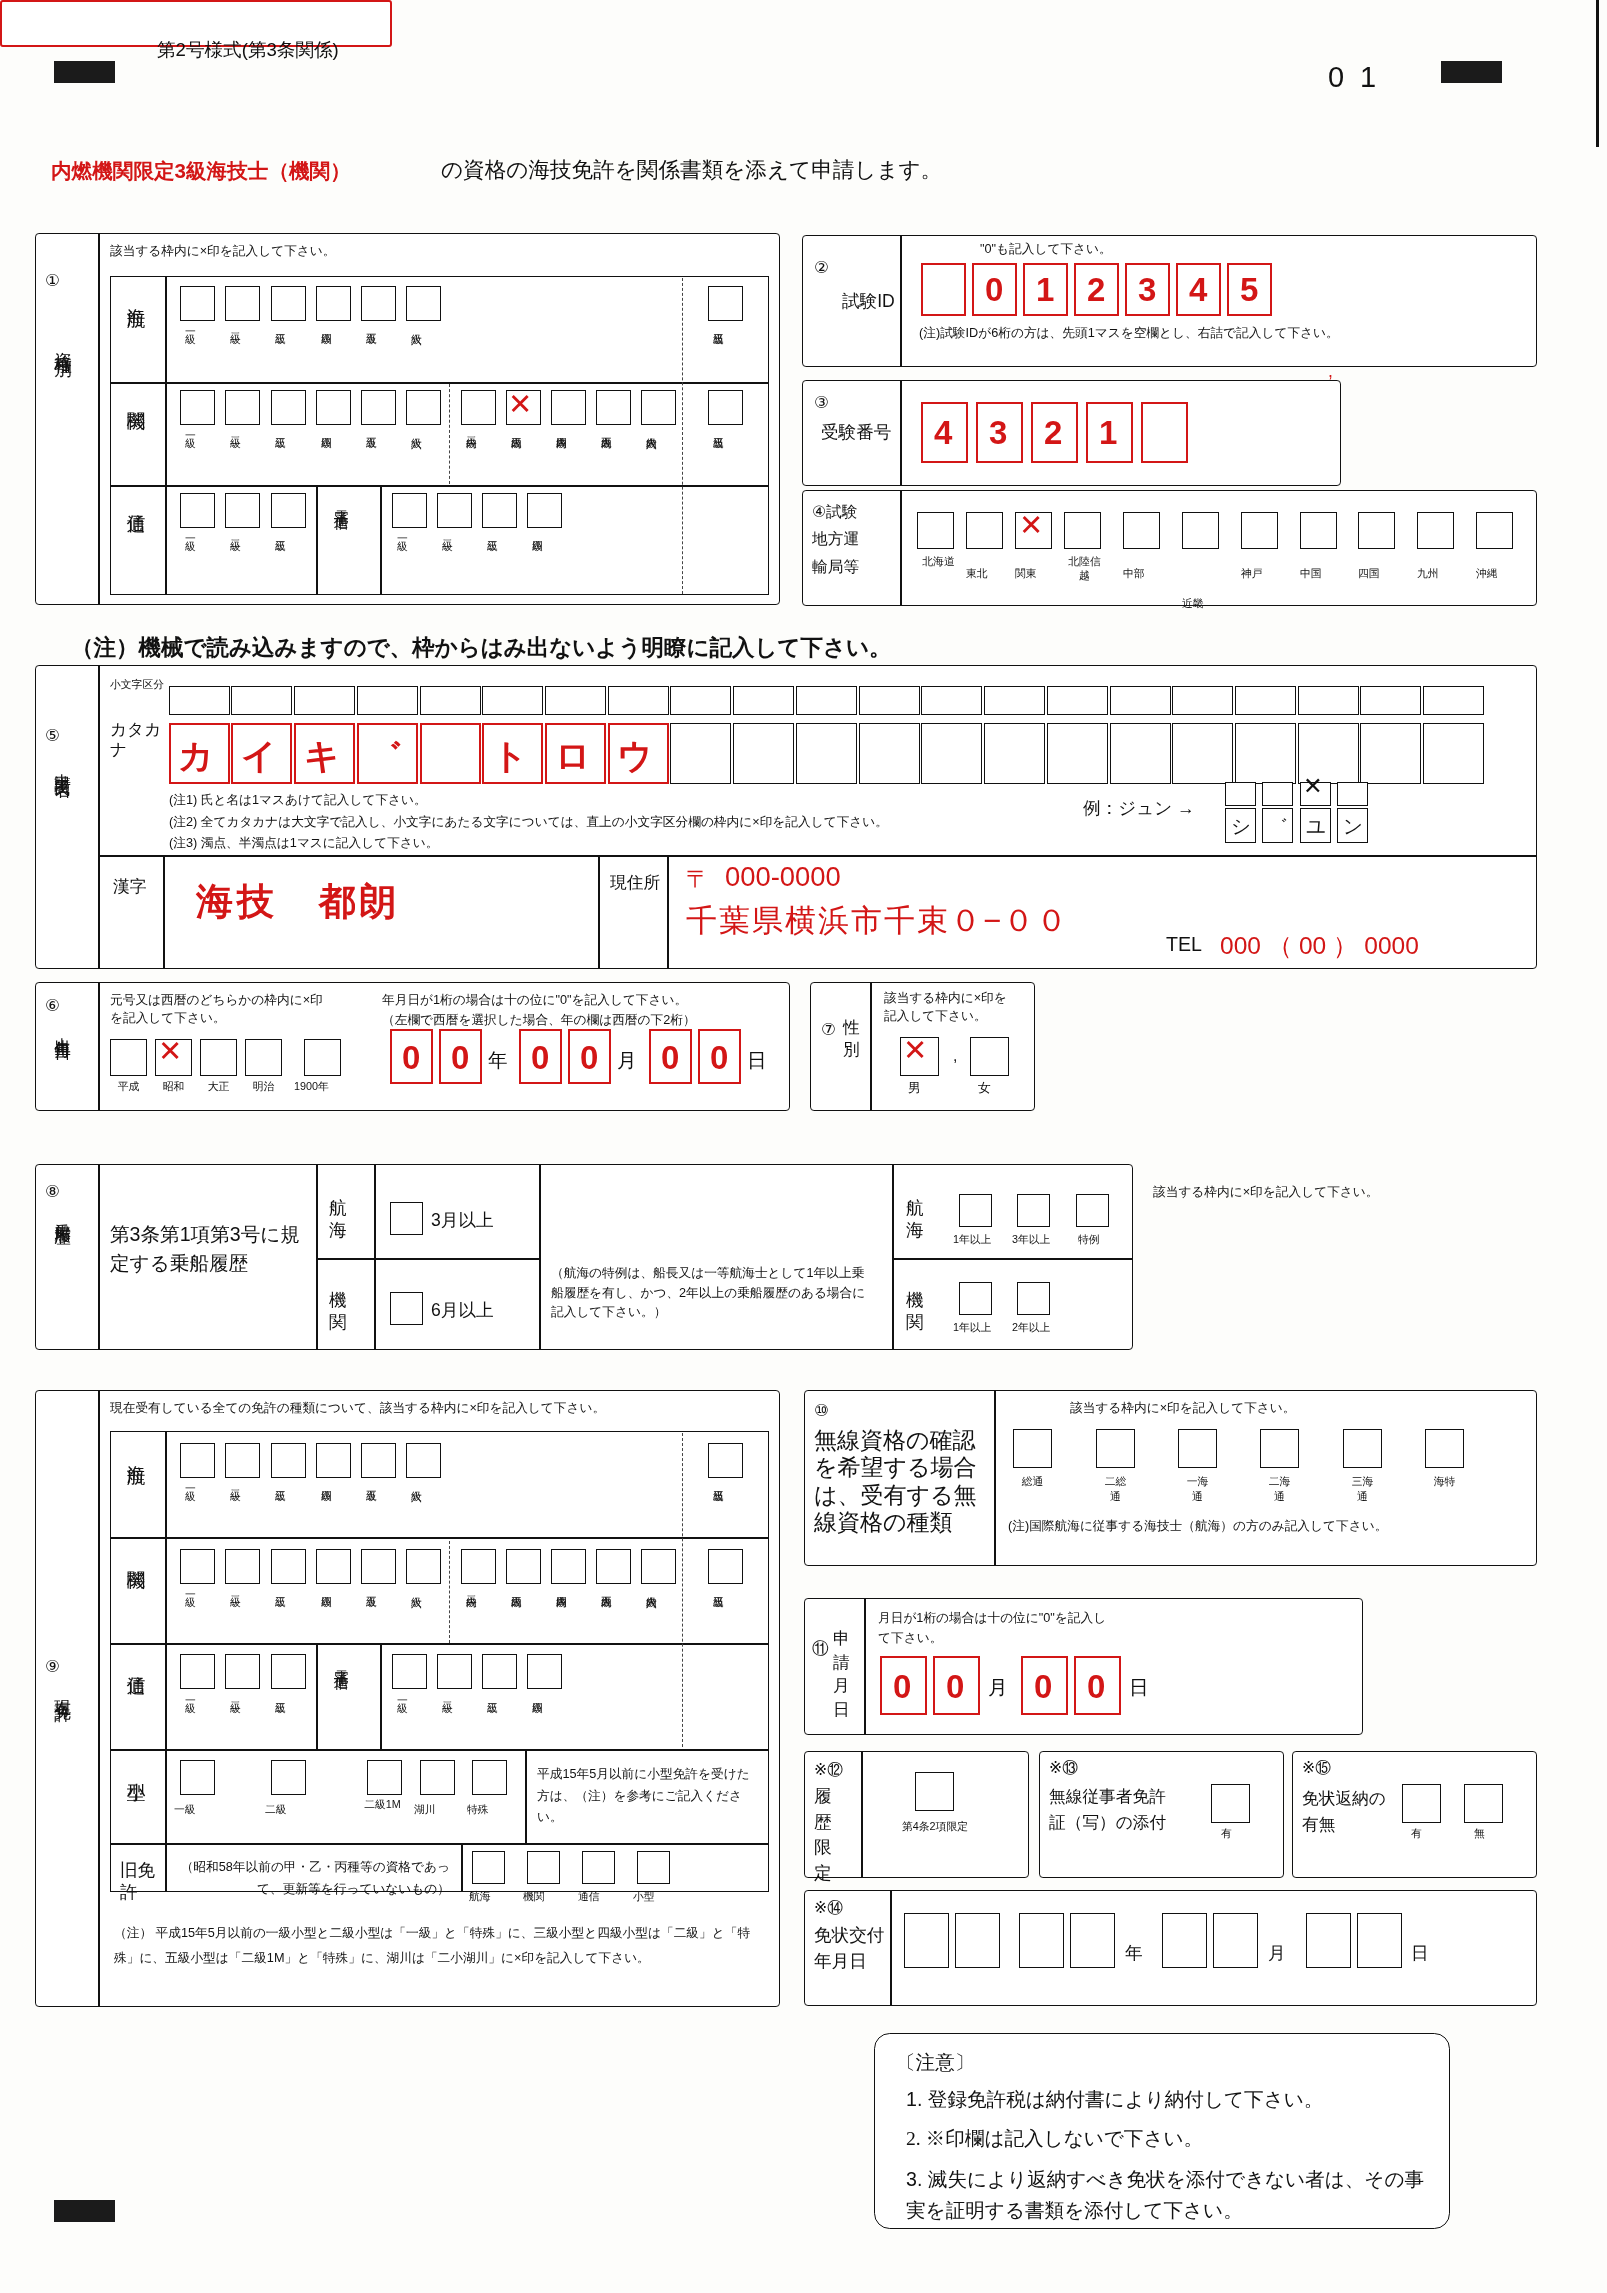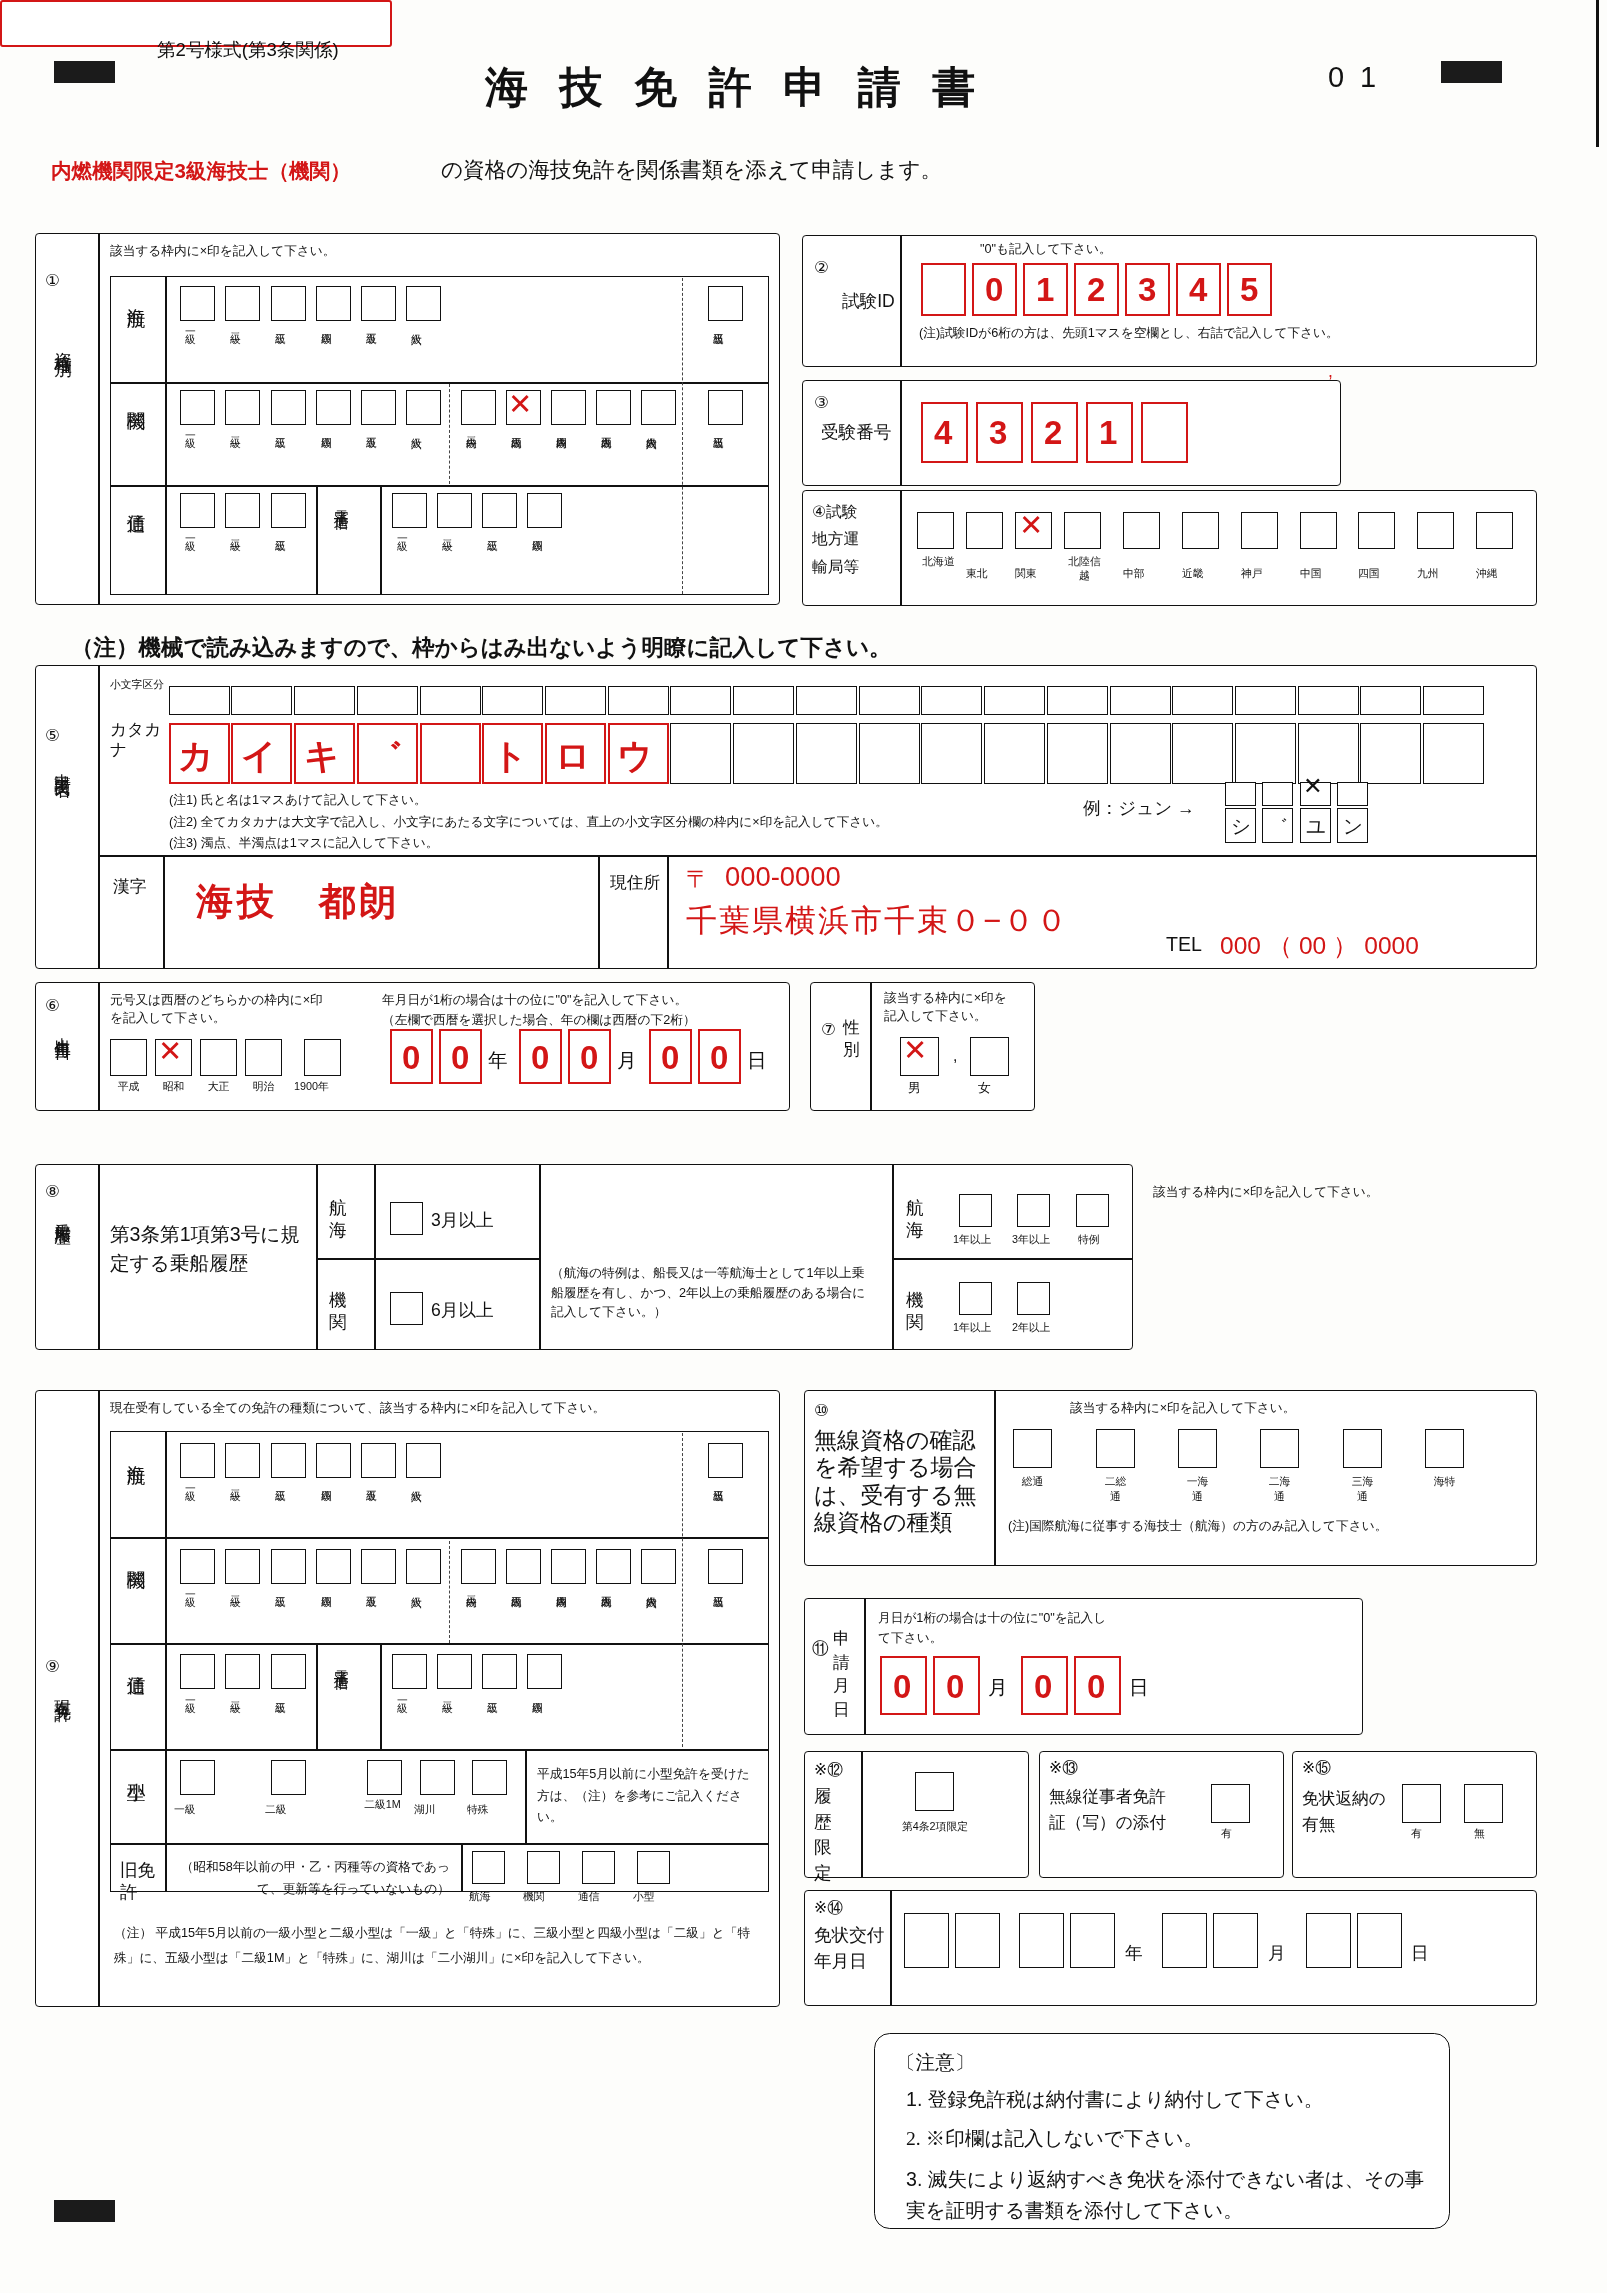--- a/index.html
+++ b/index.html
@@ -23,21 +23,20 @@
 <body>
 
 <div class="page">
 
   <div class="blk" style="left:54px;top:61px;width:61px;height:21.6px;"></div>
   <div class="blk" style="left:1441px;top:61px;width:61px;height:21.6px;"></div>
   <div class="blk" style="left:54px;top:2200px;width:61px;height:21.6px;"></div>
   <div class="thin" style="left:1596px;top:0px;width:2.9px;height:147px;"></div>
 
   <div class="txt" style="left:157px;top:37px;font-size:18.6px;">第2号様式(第3条関係)</div>
-  <div class="txt" style="left:485px;top:59px;font-size:43px;font-weight:bold;letter-spacing:9.8px;">海 技 免 許 申 請 書</div>
   <div class="txt" style="left:1328px;top:61px;font-size:29px;letter-spacing:3.9px;">0 1</div>
 
   <div class="rbx" style="left:39px;top:145px;width:392px;height:47px;border-radius:2.9px;"></div>
   <div class="txt red" style="left:51px;top:157px;font-size:20.6px;font-weight:bold;">内燃機関限定3級海技士（機関）</div>
   <div class="txt" style="left:441px;top:155px;font-size:21.6px;">の資格の海技免許を関係書類を添えて申請します。</div>
 
   <div class="frame" style="left:35px;top:233px;width:745px;height:372px;"></div>
   <div class="thin" style="left:98px;top:233px;width:2px;height:372px;"></div>
   <div class="txt" style="left:45px;top:270px;font-size:16.7px;">①</div>
   <div class="txt vert" style="left:51px;top:338px;font-size:17.6px;letter-spacing:2.9px;">資格種別</div>
@@ -164,21 +163,21 @@
   <div class="cell" style="left:1358px;top:512px;width:37px;height:37px;"></div>
   <div class="cell" style="left:1417px;top:512px;width:37px;height:37px;"></div>
   <div class="cell" style="left:1476px;top:512px;width:37px;height:37px;"></div>
   <div class="x-mark" style="left:1019px;top:511px;">✕</div>
 
   <div class="txt xs" style="left:919px;top:555px;line-height:13.7px;width:39px;white-space:normal;text-align:center;">北海道</div>
   <div class="txt xs" style="left:966px;top:567px;">東北</div>
   <div class="txt xs" style="left:1015px;top:567px;">関東</div>
   <div class="txt xs" style="left:1068px;top:555px;line-height:13.7px;width:33px;white-space:normal;text-align:center;">北陸信越</div>
   <div class="txt xs" style="left:1123px;top:567px;">中部</div>
-  <div class="txt xs" style="left:1182px;top:567px;">近畿</div>
+  <div class="txt xs" style="left:1182px;top:597px;">近畿</div>
   <div class="txt xs" style="left:1241px;top:567px;">神戸</div>
   <div class="txt xs" style="left:1300px;top:567px;">中国</div>
   <div class="txt xs" style="left:1358px;top:567px;">四国</div>
   <div class="txt xs" style="left:1417px;top:567px;">九州</div>
   <div class="txt xs" style="left:1476px;top:567px;">沖縄</div>
 
   <div class="txt" style="left:71px;top:632px;font-size:22.5px;font-weight:bold;">（注）機械で読み込みますので、枠からはみ出ないよう明瞭に記入して下さい。</div>
 
   <div class="frame" style="left:35px;top:665px;width:1502px;height:304px;"></div>
   <div class="thin" style="left:98px;top:665px;width:2px;height:304px;"></div>

